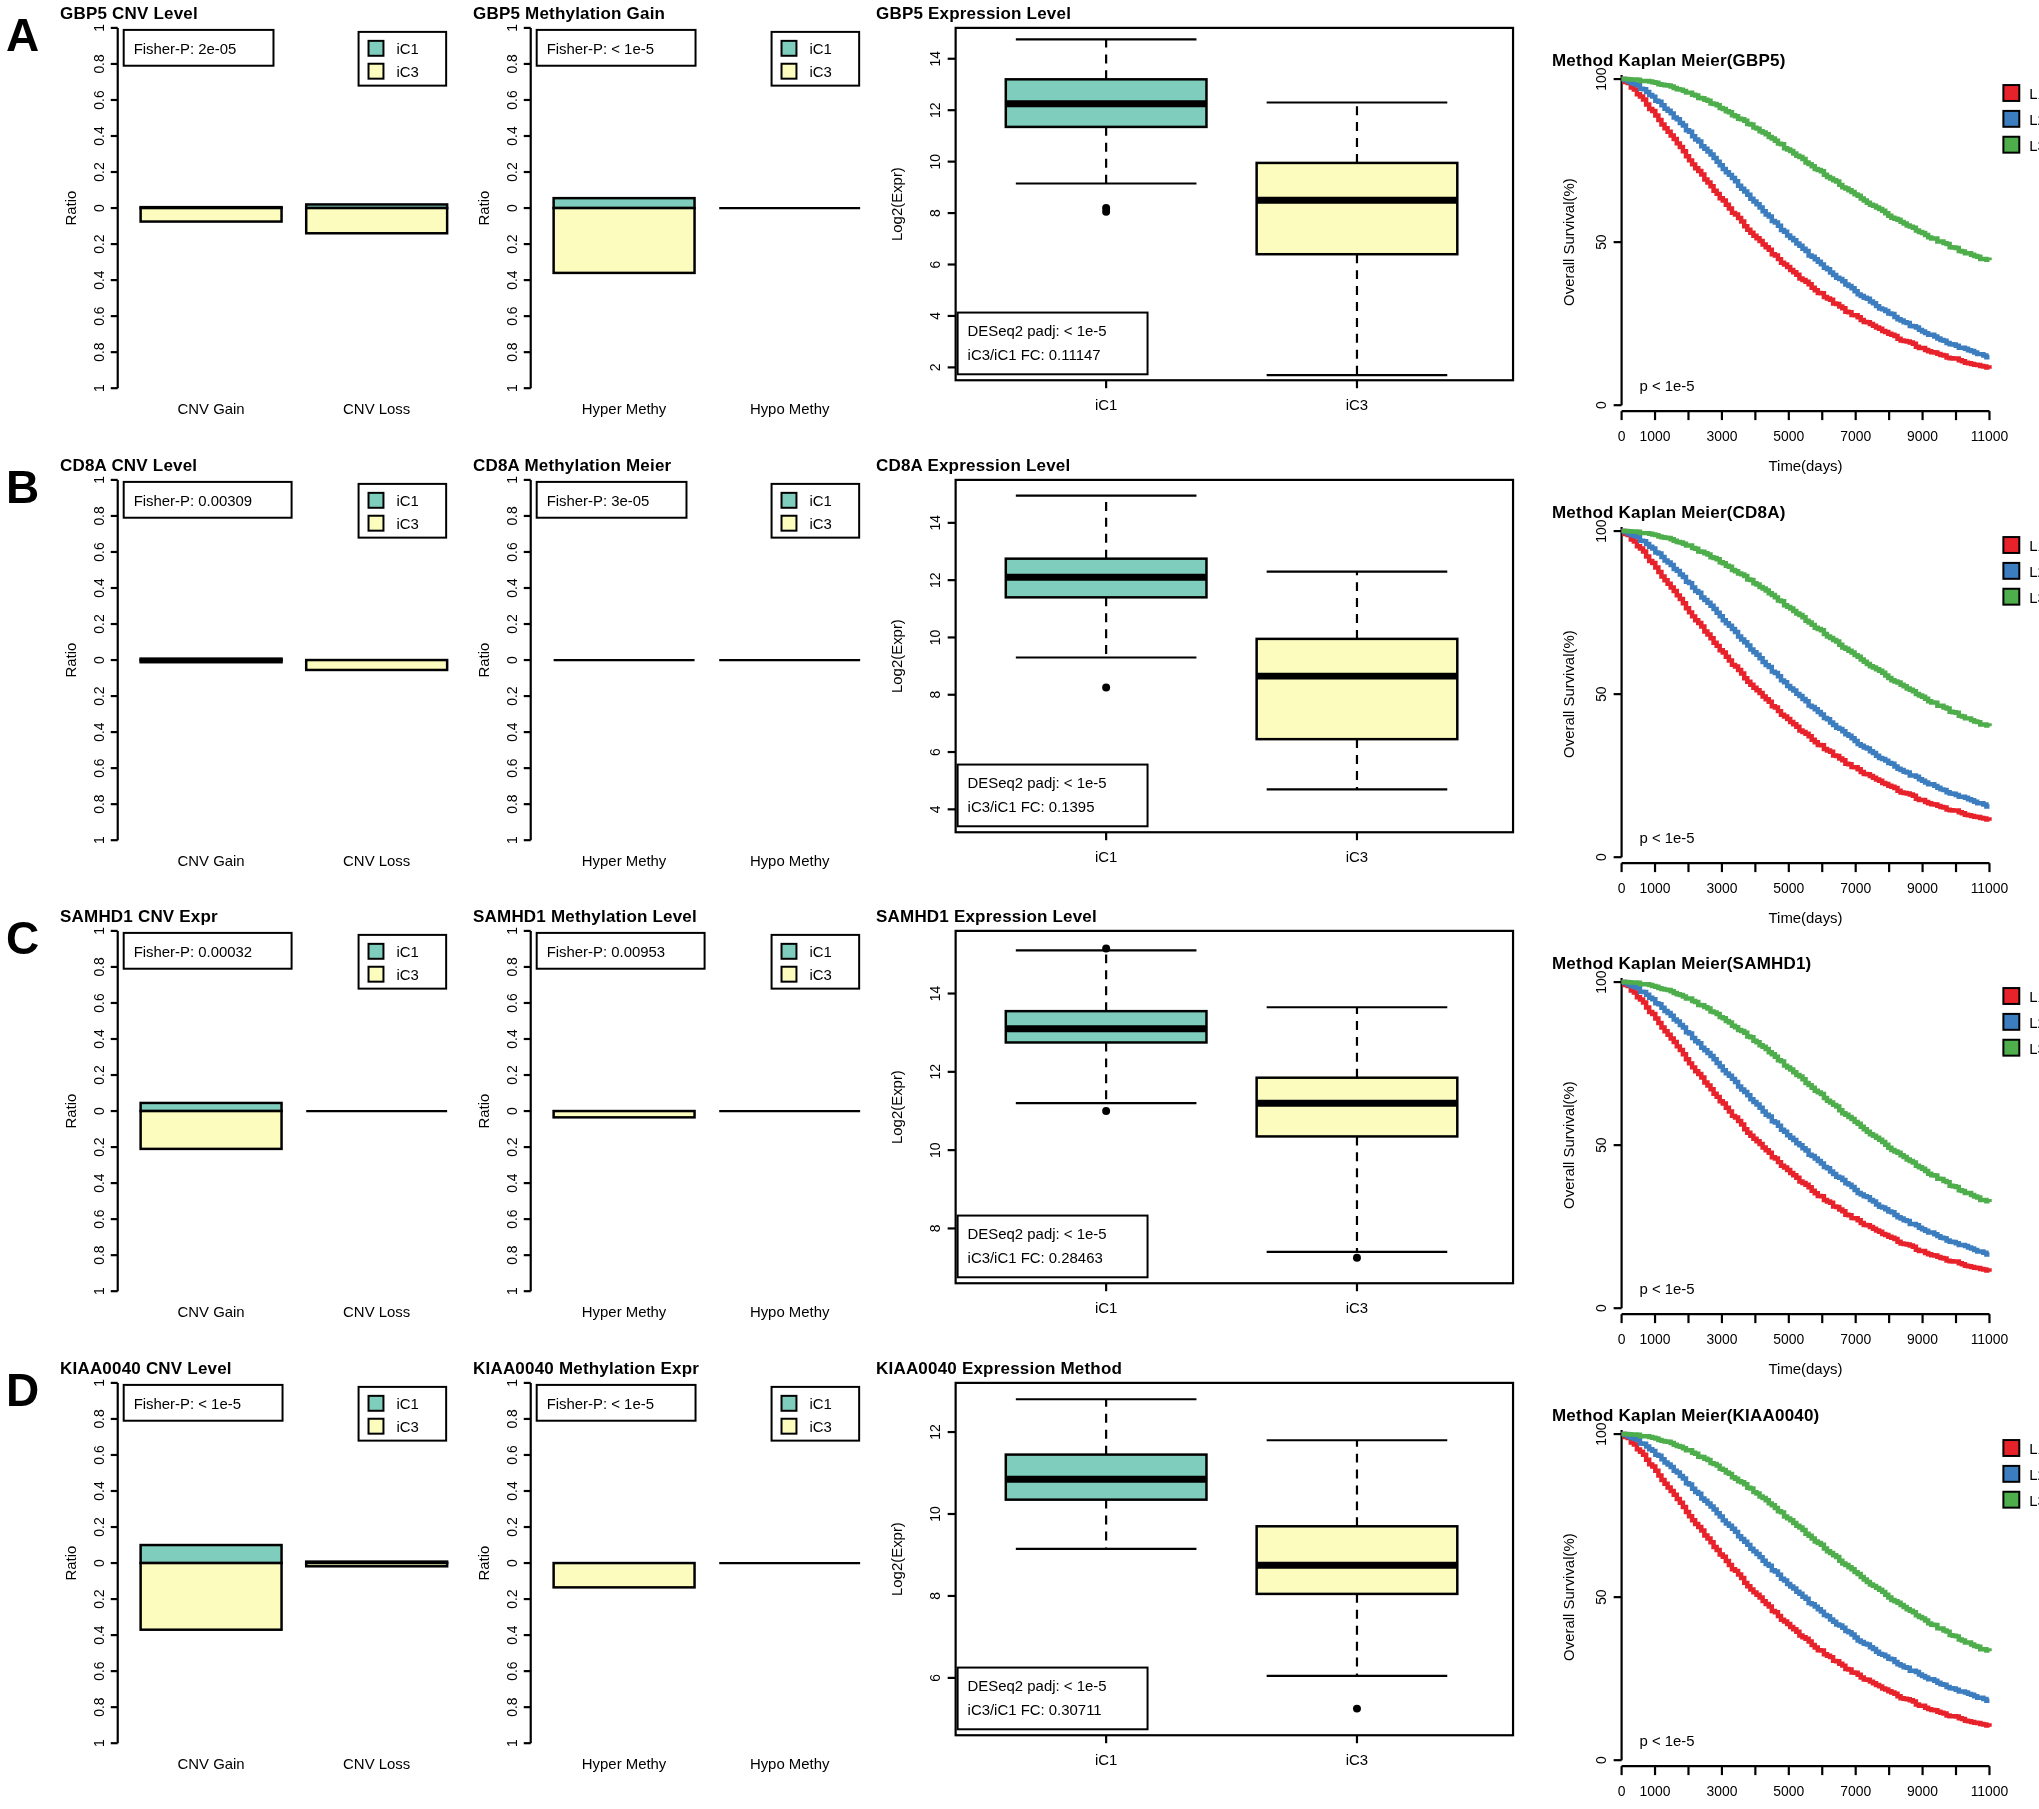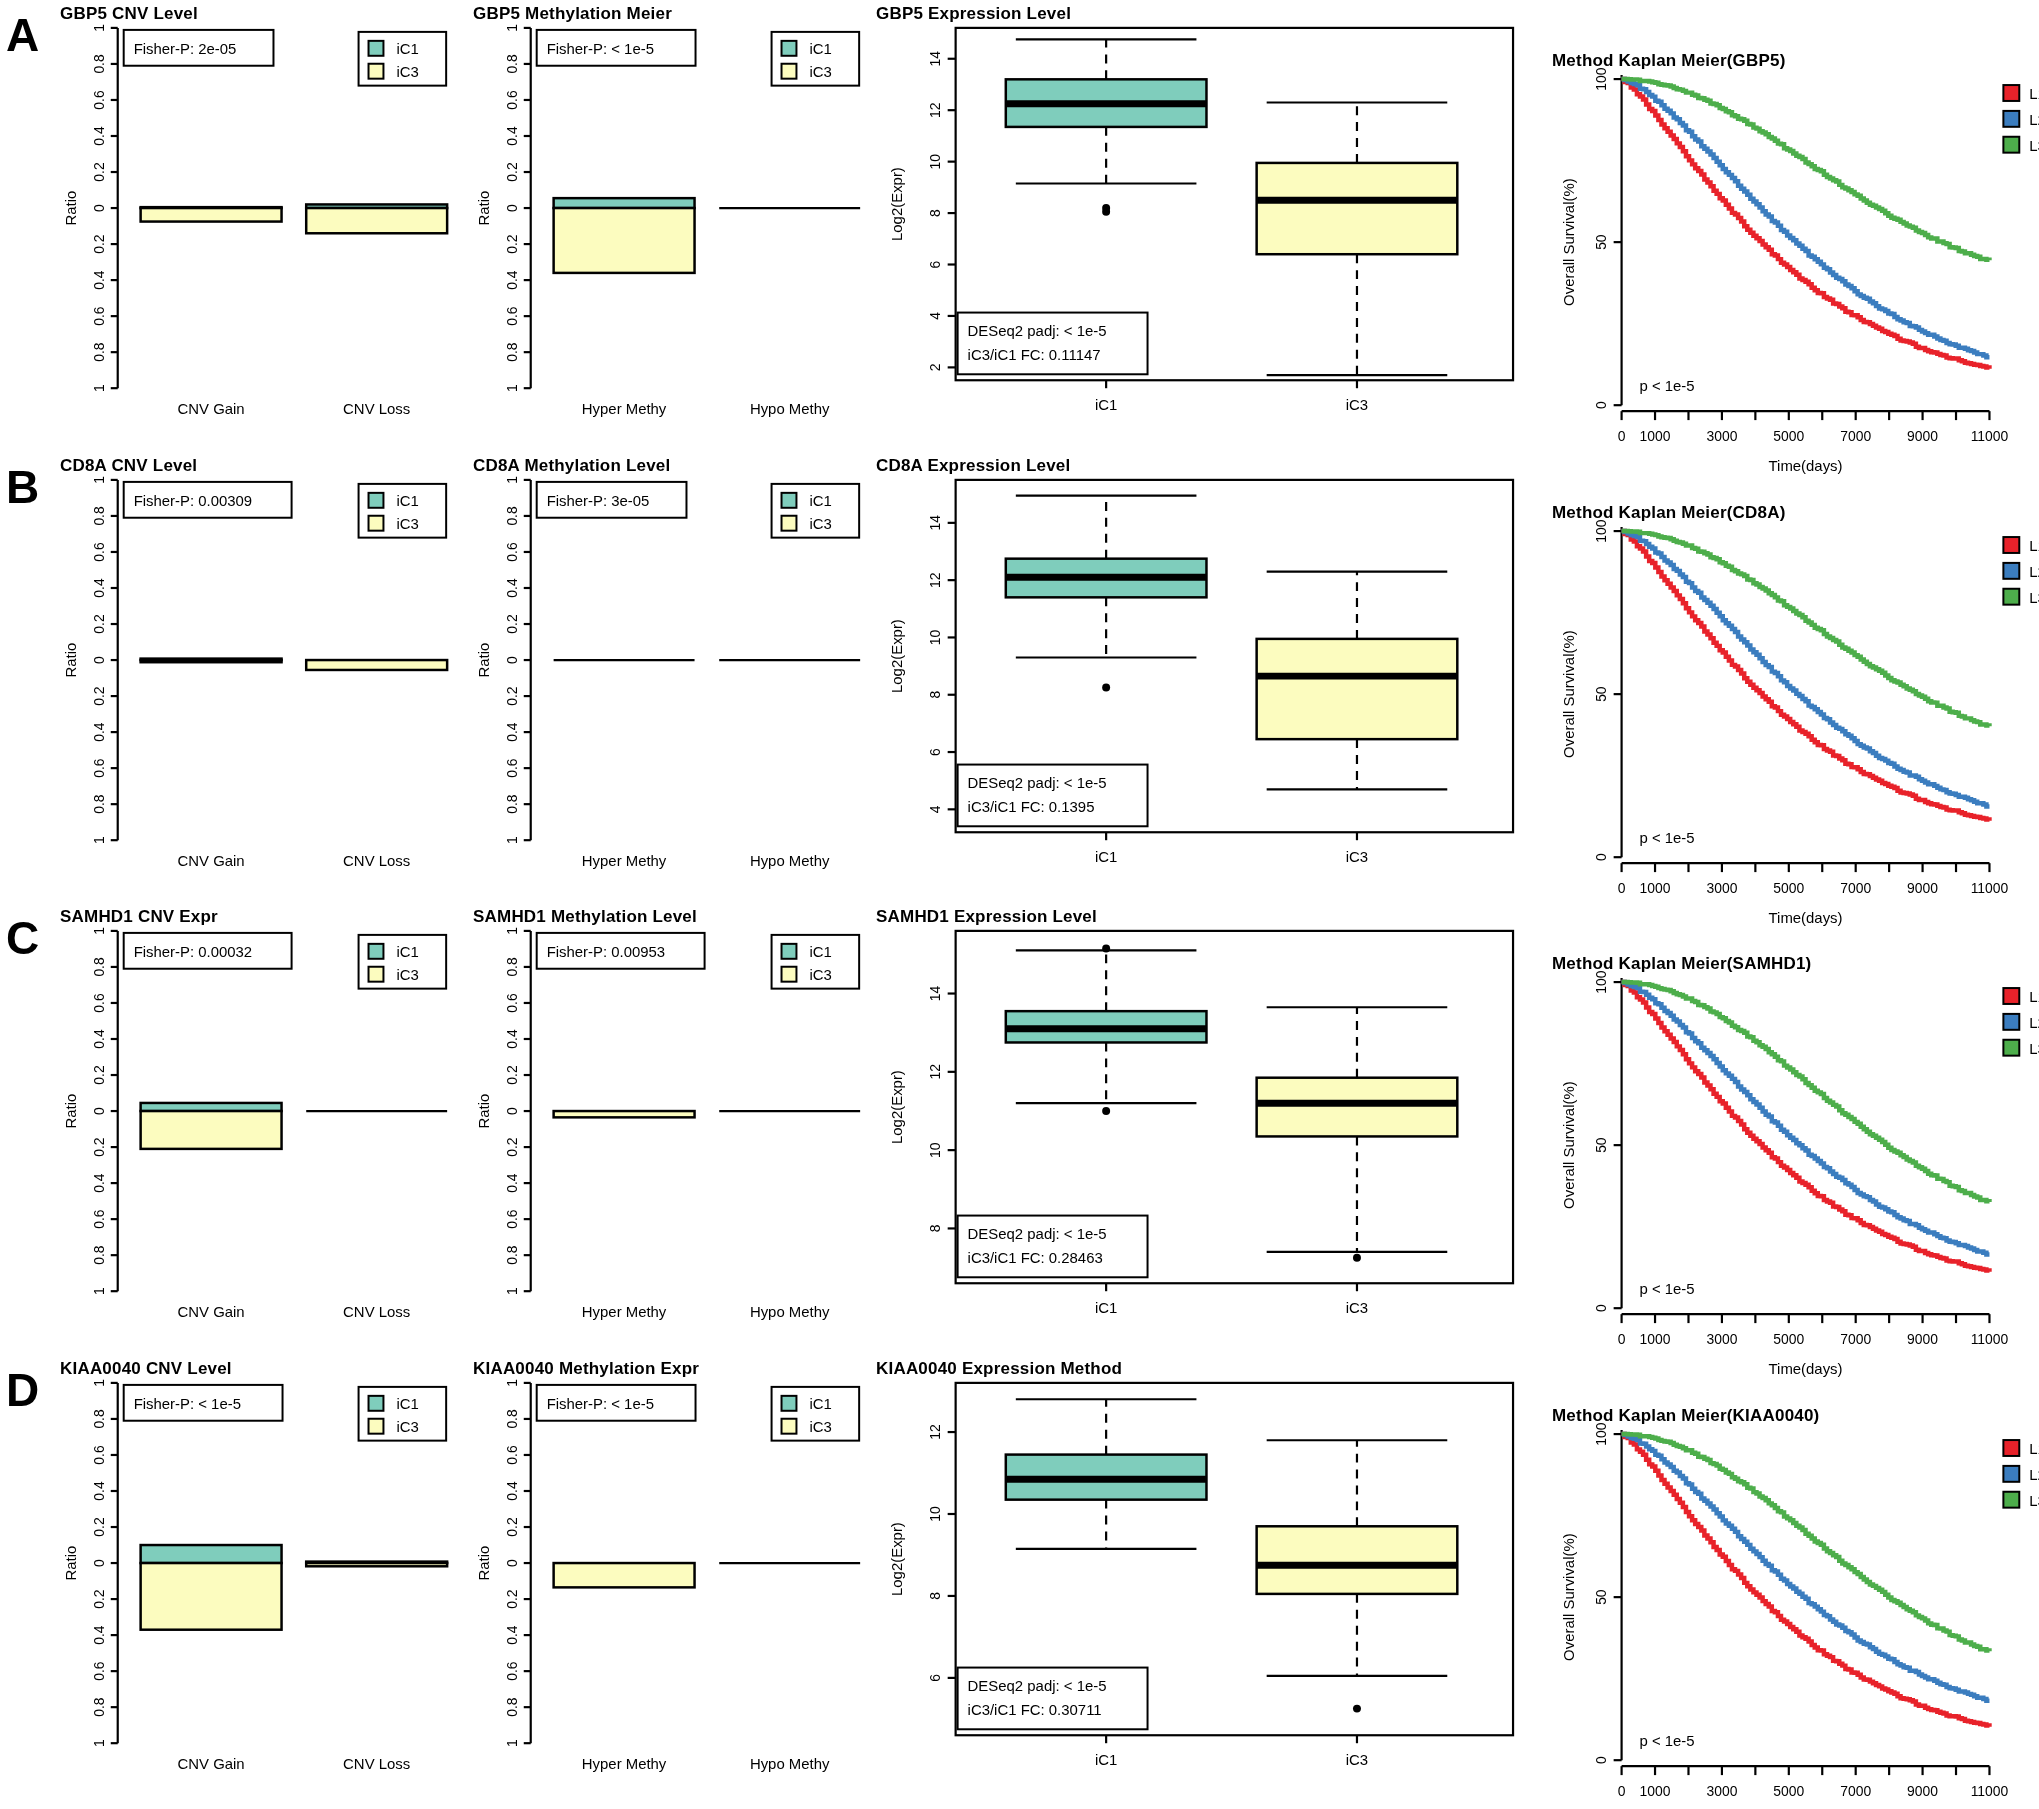--- a/index.html
+++ b/index.html
@@ -86,21 +86,21 @@
           <g>
             <rect x="300" y="32" width="88" height="54" class="legbox"></rect>
             <rect x="310" y="41" width="15" height="15" fill="#7FCDBC" stroke="#000" stroke-width="2"></rect>
             <text x="338" y="54" class="legtext">iC1</text>
             <rect x="310" y="64" width="15" height="15" fill="#FCFCBF" stroke="#000" stroke-width="2"></rect>
             <text x="338" y="77" class="legtext">iC3</text>
           </g>
         </svg>
     </div>
     <div class="cell c1">
-      <div class="ptitle">GBP5 Methylation Meier</div>
+      <div class="ptitle">GBP5 Methylation Gain</div>
       <svg width="418" height="438" id="svg-A-methy" viewBox="0 0 420 440">
           <g>
             <line x1="58" y1="28" x2="58" y2="390" class="axis-line"></line>
             <line x1="51" y1="28" x2="58" y2="28" class="tickline"></line>
             <text x="44" y="28" class="ticklab" text-anchor="middle" transform="rotate(-90,44,28)">1</text>
             <line x1="51" y1="64.19999999999999" x2="58" y2="64.19999999999999" class="tickline"></line>
             <text x="44" y="64.19999999999999" class="ticklab" text-anchor="middle" transform="rotate(-90,44,64.19999999999999)">0.8</text>
             <line x1="51" y1="100.4" x2="58" y2="100.4" class="tickline"></line>
             <text x="44" y="100.4" class="ticklab" text-anchor="middle" transform="rotate(-90,44,100.4)">0.6</text>
             <line x1="51" y1="136.60000000000002" x2="58" y2="136.60000000000002" class="tickline"></line>
@@ -275,21 +275,21 @@
           <g>
             <rect x="300" y="32" width="88" height="54" class="legbox"></rect>
             <rect x="310" y="41" width="15" height="15" fill="#7FCDBC" stroke="#000" stroke-width="2"></rect>
             <text x="338" y="54" class="legtext">iC1</text>
             <rect x="310" y="64" width="15" height="15" fill="#FCFCBF" stroke="#000" stroke-width="2"></rect>
             <text x="338" y="77" class="legtext">iC3</text>
           </g>
         </svg>
     </div>
     <div class="cell c1">
-      <div class="ptitle">CD8A Methylation Level</div>
+      <div class="ptitle">CD8A Methylation Meier</div>
       <svg width="418" height="438" id="svg-B-methy" viewBox="0 0 420 440">
           <g>
             <line x1="58" y1="28" x2="58" y2="390" class="axis-line"></line>
             <line x1="51" y1="28" x2="58" y2="28" class="tickline"></line>
             <text x="44" y="28" class="ticklab" text-anchor="middle" transform="rotate(-90,44,28)">1</text>
             <line x1="51" y1="64.19999999999999" x2="58" y2="64.19999999999999" class="tickline"></line>
             <text x="44" y="64.19999999999999" class="ticklab" text-anchor="middle" transform="rotate(-90,44,64.19999999999999)">0.8</text>
             <line x1="51" y1="100.4" x2="58" y2="100.4" class="tickline"></line>
             <text x="44" y="100.4" class="ticklab" text-anchor="middle" transform="rotate(-90,44,100.4)">0.6</text>
             <line x1="51" y1="136.60000000000002" x2="58" y2="136.60000000000002" class="tickline"></line>

